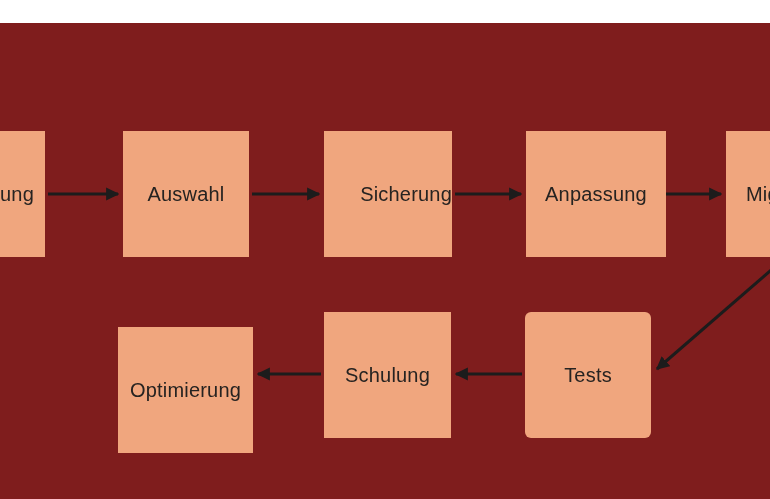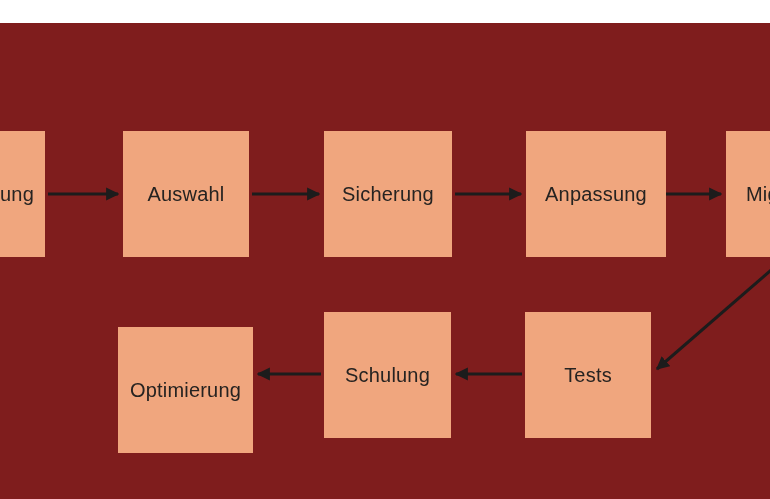--- a/index.html
+++ b/index.html
@@ -32,27 +32,27 @@
     justify-content: center;
     font-size: 20px;
     color: #262321;
     letter-spacing: 0.2px;
     box-sizing: border-box;
   }
   .node span { white-space: nowrap; }
   
   .n1 { left: -81px; top: 108px; width: 126px; height: 126px; justify-content: flex-end; padding-right: 11px; }
   .n2 { left: 123px; top: 108px; width: 126px; height: 126px; text-align: center; }
-  .n3 { left: 324px; top: 108px; width: 128px; height: 126px; }
+  .n3 { left: 324px; top: 108px; width: 128px; height: 126px; justify-content: flex-end; }
   .n4 { left: 526px; top: 108px; width: 140px; height: 126px; }
   .n5 { left: 726px; top: 108px; width: 126px; height: 126px; justify-content: flex-start; padding-left: 20px; }
   
   .n6 { left: 118px; top: 304px; width: 135px; height: 126px; }
   .n7 { left: 324px; top: 289px; width: 127px; height: 126px; }
-  .n8 { left: 525px; top: 289px; width: 126px; height: 126px; }
+  .n8 { left: 525px; top: 289px; width: 126px; height: 126px; border-radius: 6px; }
 </style>
 </head>
 <body>
 
 <div class="canvas">
 
   <svg class="edges" viewBox="0 0 770 499" xmlns="http://www.w3.org/2000/svg" aria-hidden="true">
     <defs>
       <marker id="ah" viewBox="0 0 10 10" refX="9" refY="5" markerWidth="4.4" markerHeight="4.4" orient="auto">
         <path d="M0,0 L10,5 L0,10 z" fill="#1C1C1C"></path>

